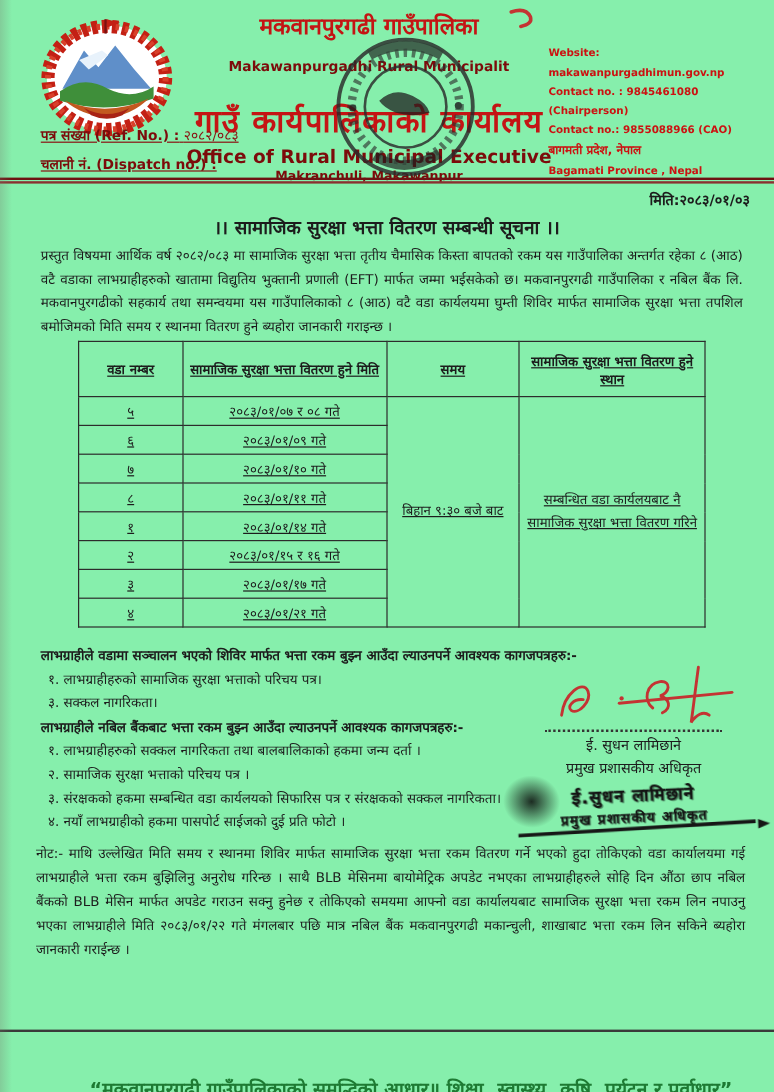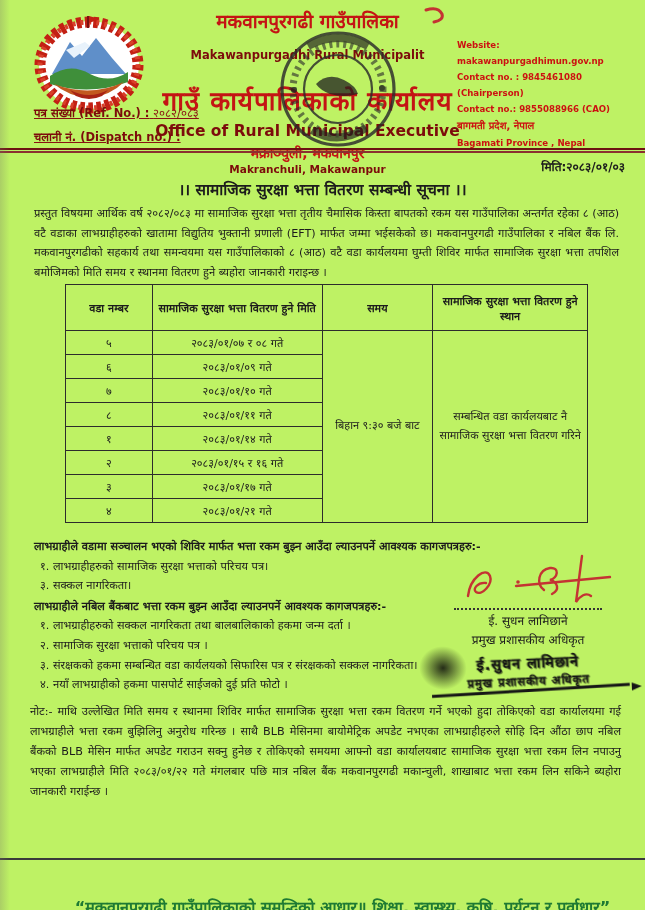--- a/index.html
+++ b/index.html
@@ -4,21 +4,21 @@
 <style>
   * { margin:0; padding:0; box-sizing:border-box; }
   html,body { width:645px; height:910px; }
   body {
     font-family:"DejaVu Sans","Liberation Sans",sans-serif;
     background:#e9e7e2;
     color:#1c1c1c;
   }
   .page {
     position:relative; width:645px; height:910px;
-    background:#bef264; overflow:hidden;
+    background:#86efac; overflow:hidden;
   }
   .page::before { 
     content:""; position:absolute; left:0; top:0; bottom:0; width:10px;
     background:linear-gradient(90deg, rgba(120,115,105,.28), rgba(120,115,105,0));
     z-index:5; pointer-events:none;
   }
 
   
   .logo { position:absolute; left:30px; top:12px; width:118px; height:104px; }
   .head-center { position:absolute; left:150px; top:8px; width:315px; text-align:center; z-index:1; }
@@ -51,21 +51,21 @@
   .date-line { position:absolute; right:20px; top:158px; font-size:12px; font-weight:bold; }
   .notice-title { position:absolute; left:0; right:0; top:178px; text-align:center;
                   font-size:15.5px; font-weight:bold; }
   .intro { position:absolute; left:34px; right:26px; top:204px;
            font-size:11.2px; line-height:1.75; text-align:justify; }
 
   .tapasil { position:absolute; left:0; right:40px; top:268px; text-align:center;
              font-size:11px; font-weight:bold; }
 
   table.dist { position:absolute; left:65px; top:284px; width:523px;
-               border-collapse:collapse; font-size:11px; }
+               border-collapse:collapse; font-size:11px;text-decoration:underline; }
   table.dist th, table.dist td { border:1.6px solid #2c2c2c; text-align:center; padding:2px 4px; }
   table.dist th { font-weight:bold; height:46px; }
   table.dist td { height:24px; }
   col.c-ward  { width:87px; }
   col.c-date  { width:170px; }
   col.c-time  { width:111px; }
   col.c-place { width:155px; }
   td.merged { line-height:1.7; }
 
   .lists { position:absolute; left:34px; top:536px; width:450px;
@@ -132,21 +132,20 @@
 
   <svg class="red-tick" viewBox="0 0 26 34">
     <path d="M4,6 Q16,2 20,10 Q22,16 12,18" fill="none" stroke="#c43333" stroke-width="3" stroke-linecap="round"></path>
   </svg>
 
   <div class="head-center">
     <div class="np-title1">मकवानपुरगढी गाउँपालिका</div>
     <div class="en-title1">Makawanpurgadhi Rural Municipalit</div>
     <div class="np-title2">गाउँ कार्यपालिकाको कार्यालय</div>
     <div class="en-title2">Office of Rural  Municipal  Executive</div>
-    <div class="np-addr">मक्राञ्चुली, मकवानपुर</div>
     <div class="en-addr">Makranchuli,  Makawanpur</div>
   </div>
 
   <div class="head-right">
     <div>Website:  makawanpurgadhimun.gov.np</div>
     <div>Contact no. :  9845461080    (Chairperson)</div>
     <div>Contact no.:   9855088966    (CAO)</div>
     <div class="npline">बागमती प्रदेश, नेपाल</div>
     <div>Bagamati Province , Nepal</div>
   </div>

